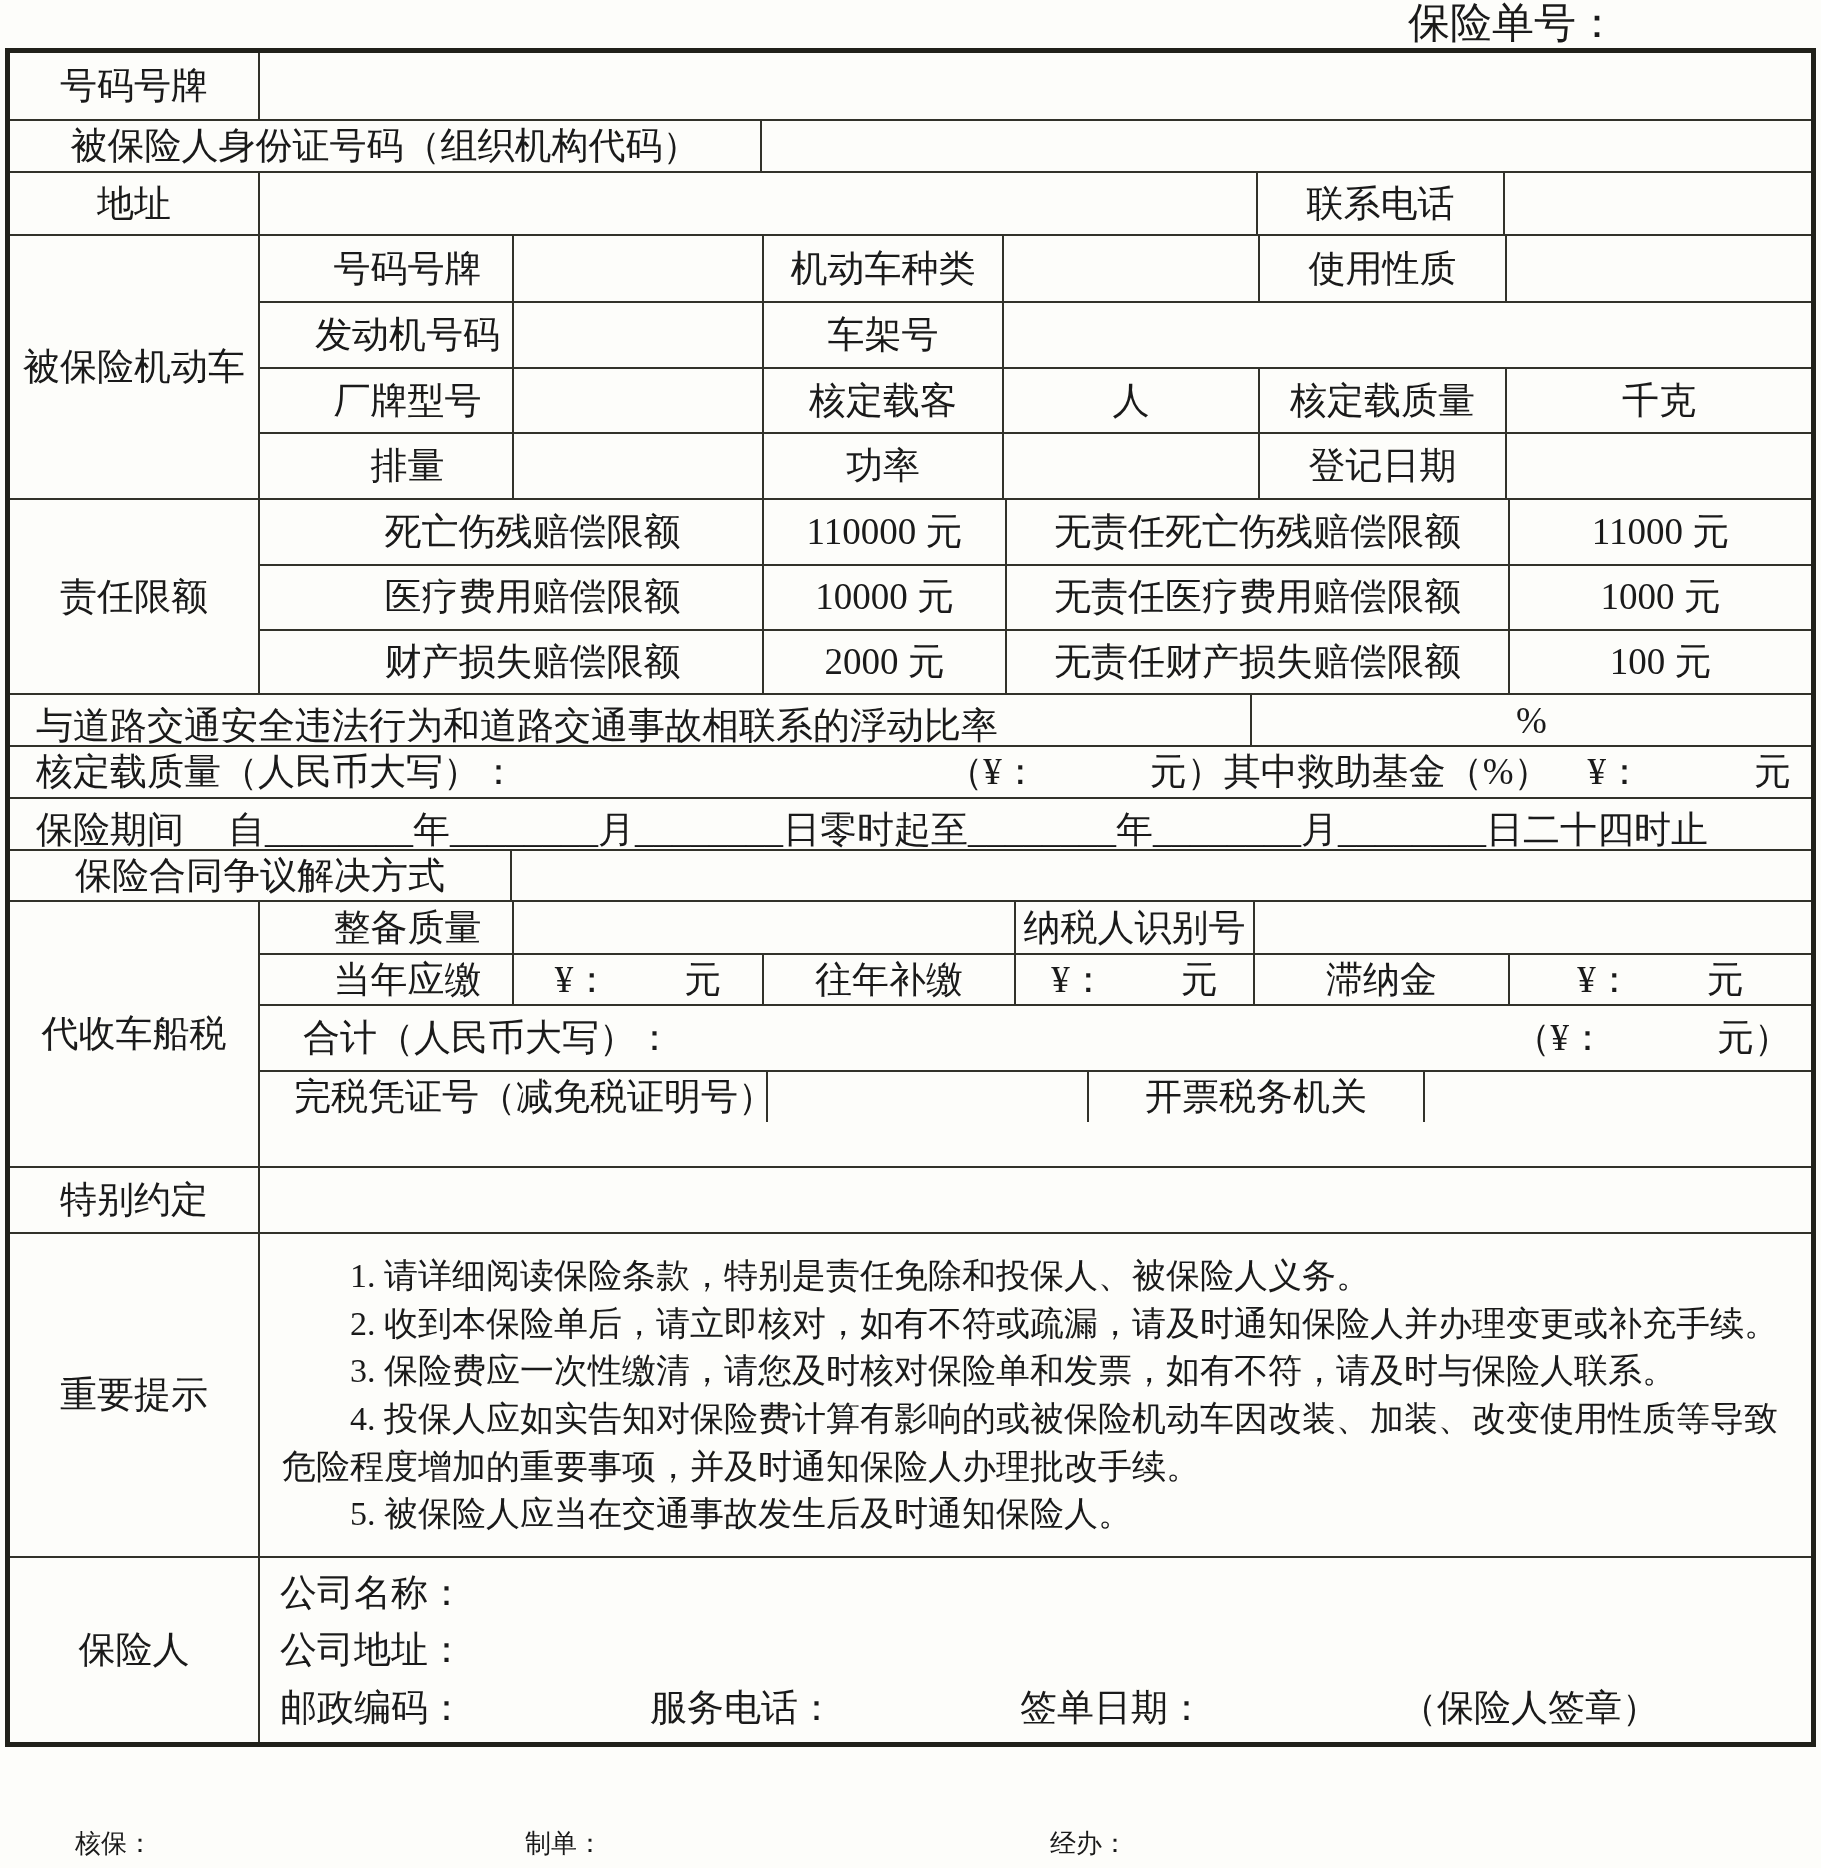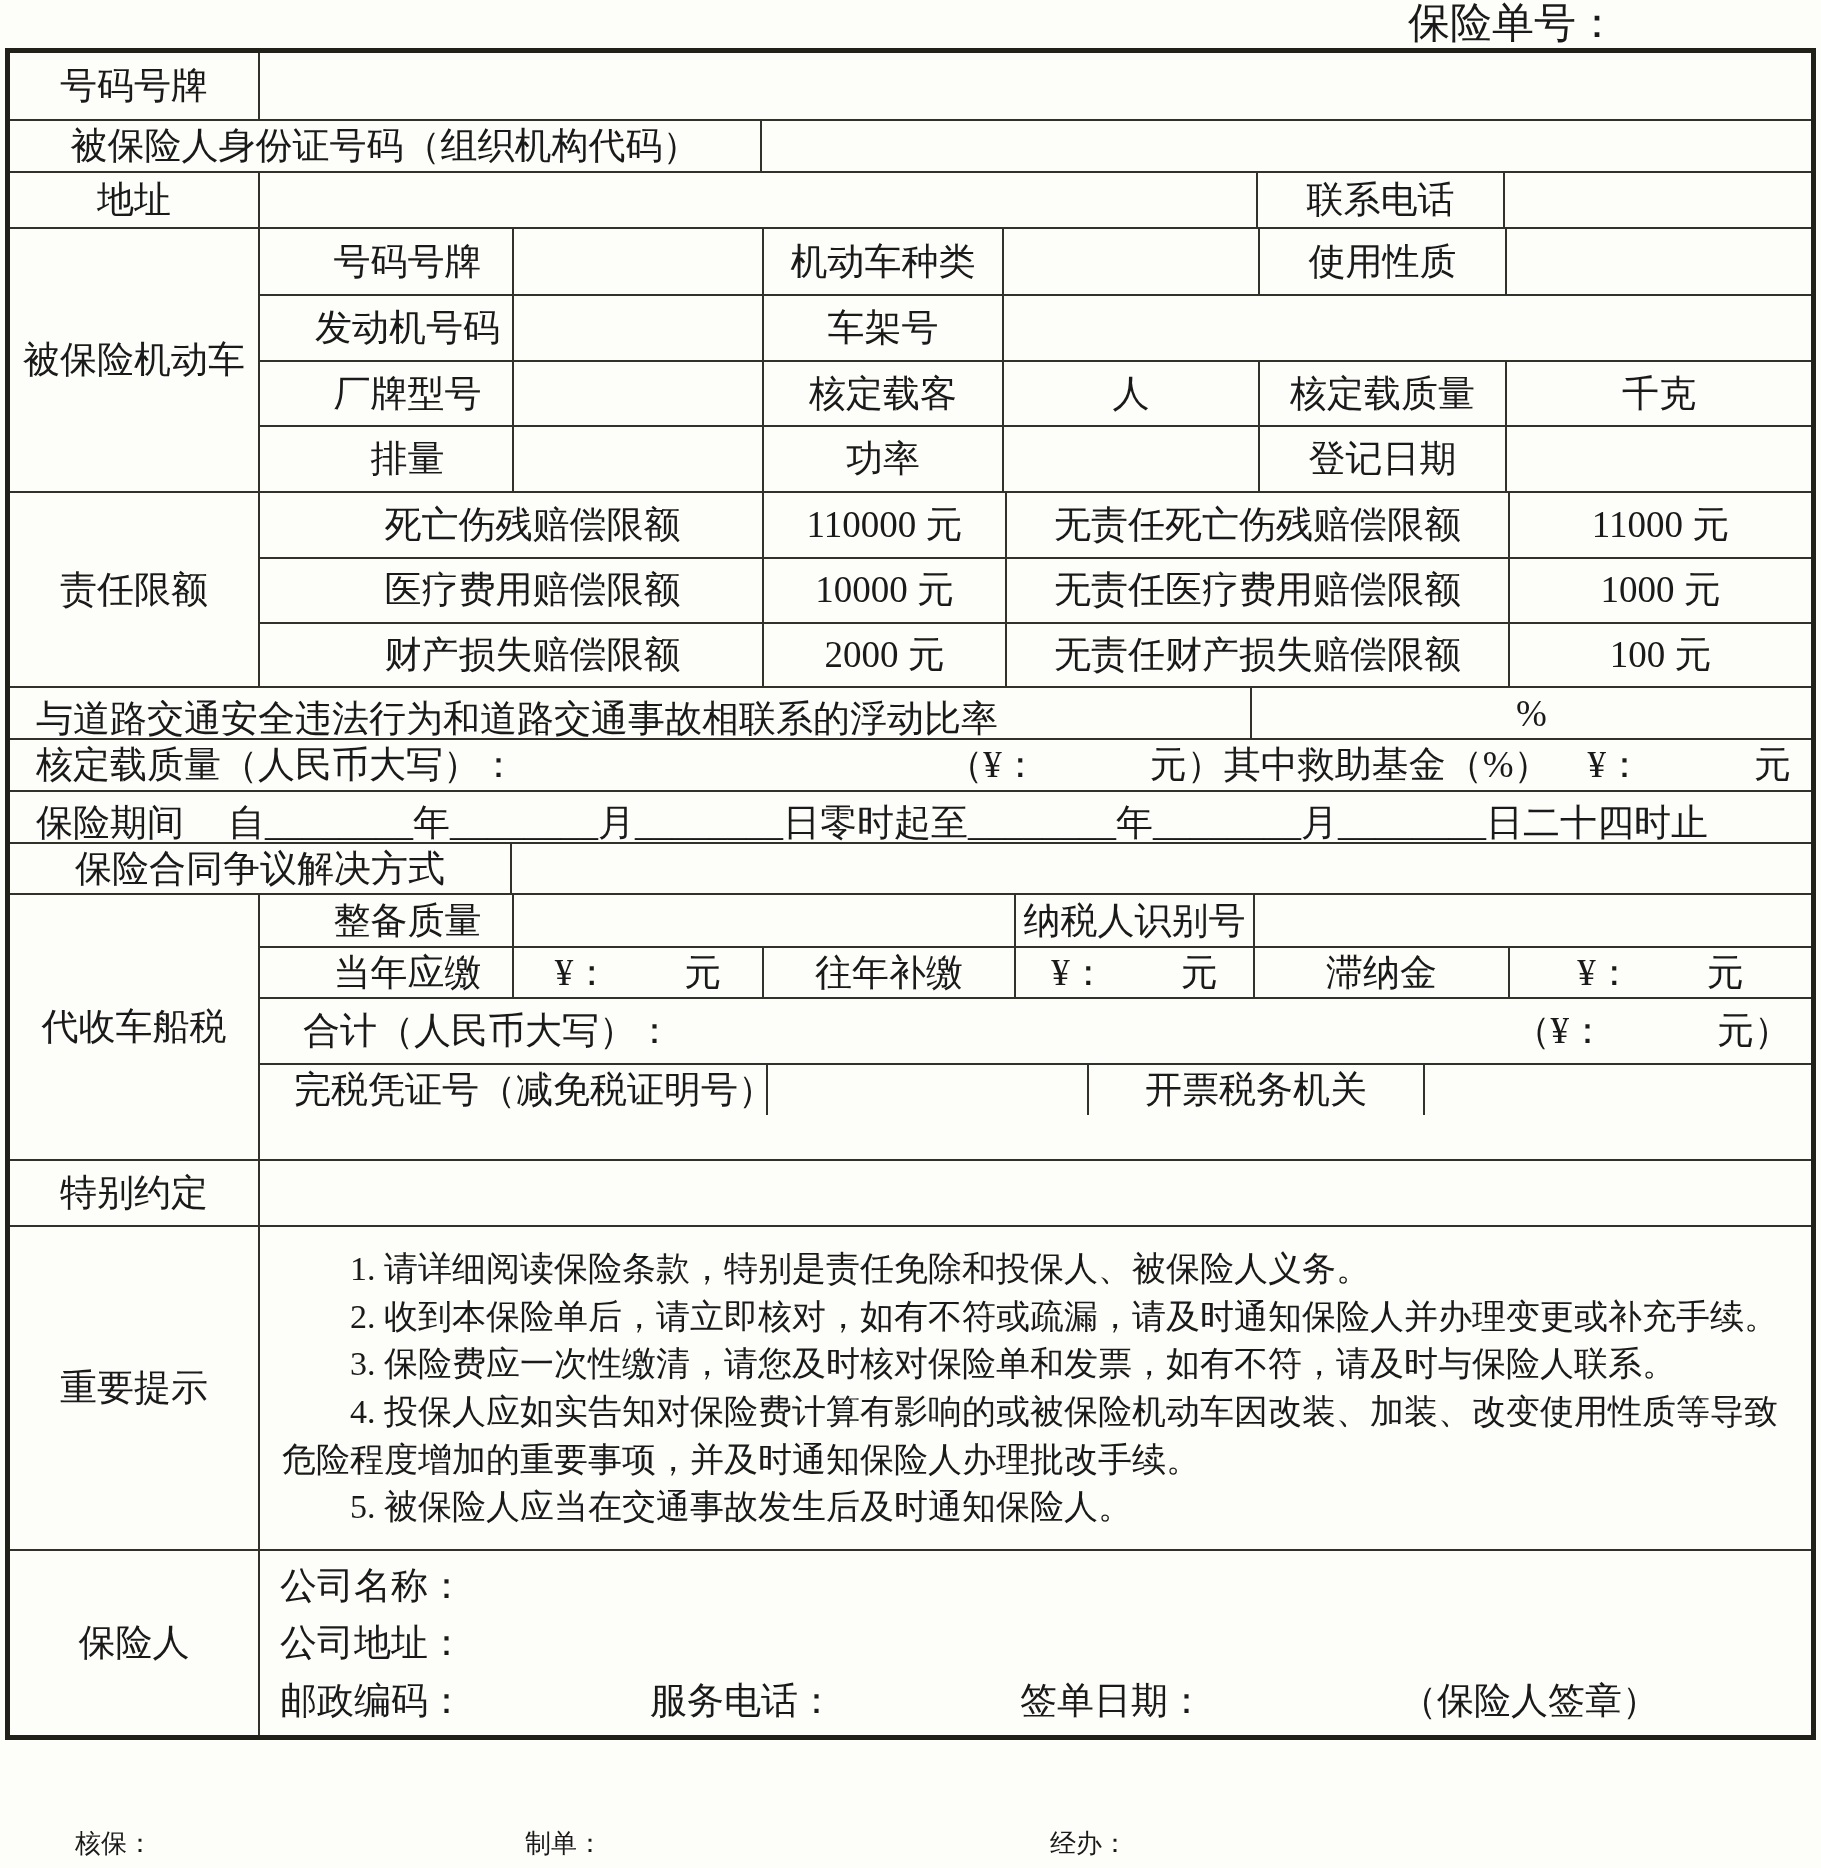--- a/index.html
+++ b/index.html
@@ -27,21 +27,21 @@
     box-sizing:border-box;border-left:2px solid var(--line);
     display:flex;align-items:center;justify-content:center;
     font-size:37px;white-space:nowrap;overflow:hidden;
   }
   .c:first-child{border-left:none;}
   .grow{flex:1 1 auto;}
   .left{justify-content:flex-start;padding-left:26px;margin-top:12px;}
   .sub{flex:1 1 auto;display:flex;flex-direction:column;box-sizing:border-box;border-left:2px solid var(--line);}
   .sub .r{display:flex;}
   .sub .c:first-child{border-left:none;padding-left:43px;}
-  .rh63{height:56px}.rh64{height:52px}.rh65{height:65px}.rh66{height:66px}.rh68{height:51px}
+  .rh63{height:63px}.rh64{height:52px}.rh65{height:65px}.rh66{height:66px}.rh68{height:51px}
   .notes-cell{
     flex:1 1 auto;box-sizing:border-box;border-left:2px solid var(--line);
     display:flex;flex-direction:column;justify-content:center;
     padding:8px 22px;font-size:34px;
   }
   .notes-cell p{margin:0;line-height:1.40;text-indent:68px;white-space:normal;}
   .insurer-cell{
     flex:1 1 auto;box-sizing:border-box;border-left:2px solid var(--line);
     display:flex;flex-direction:column;justify-content:center;
     padding:6px 0 6px 20px;font-size:37px;line-height:1.55;

